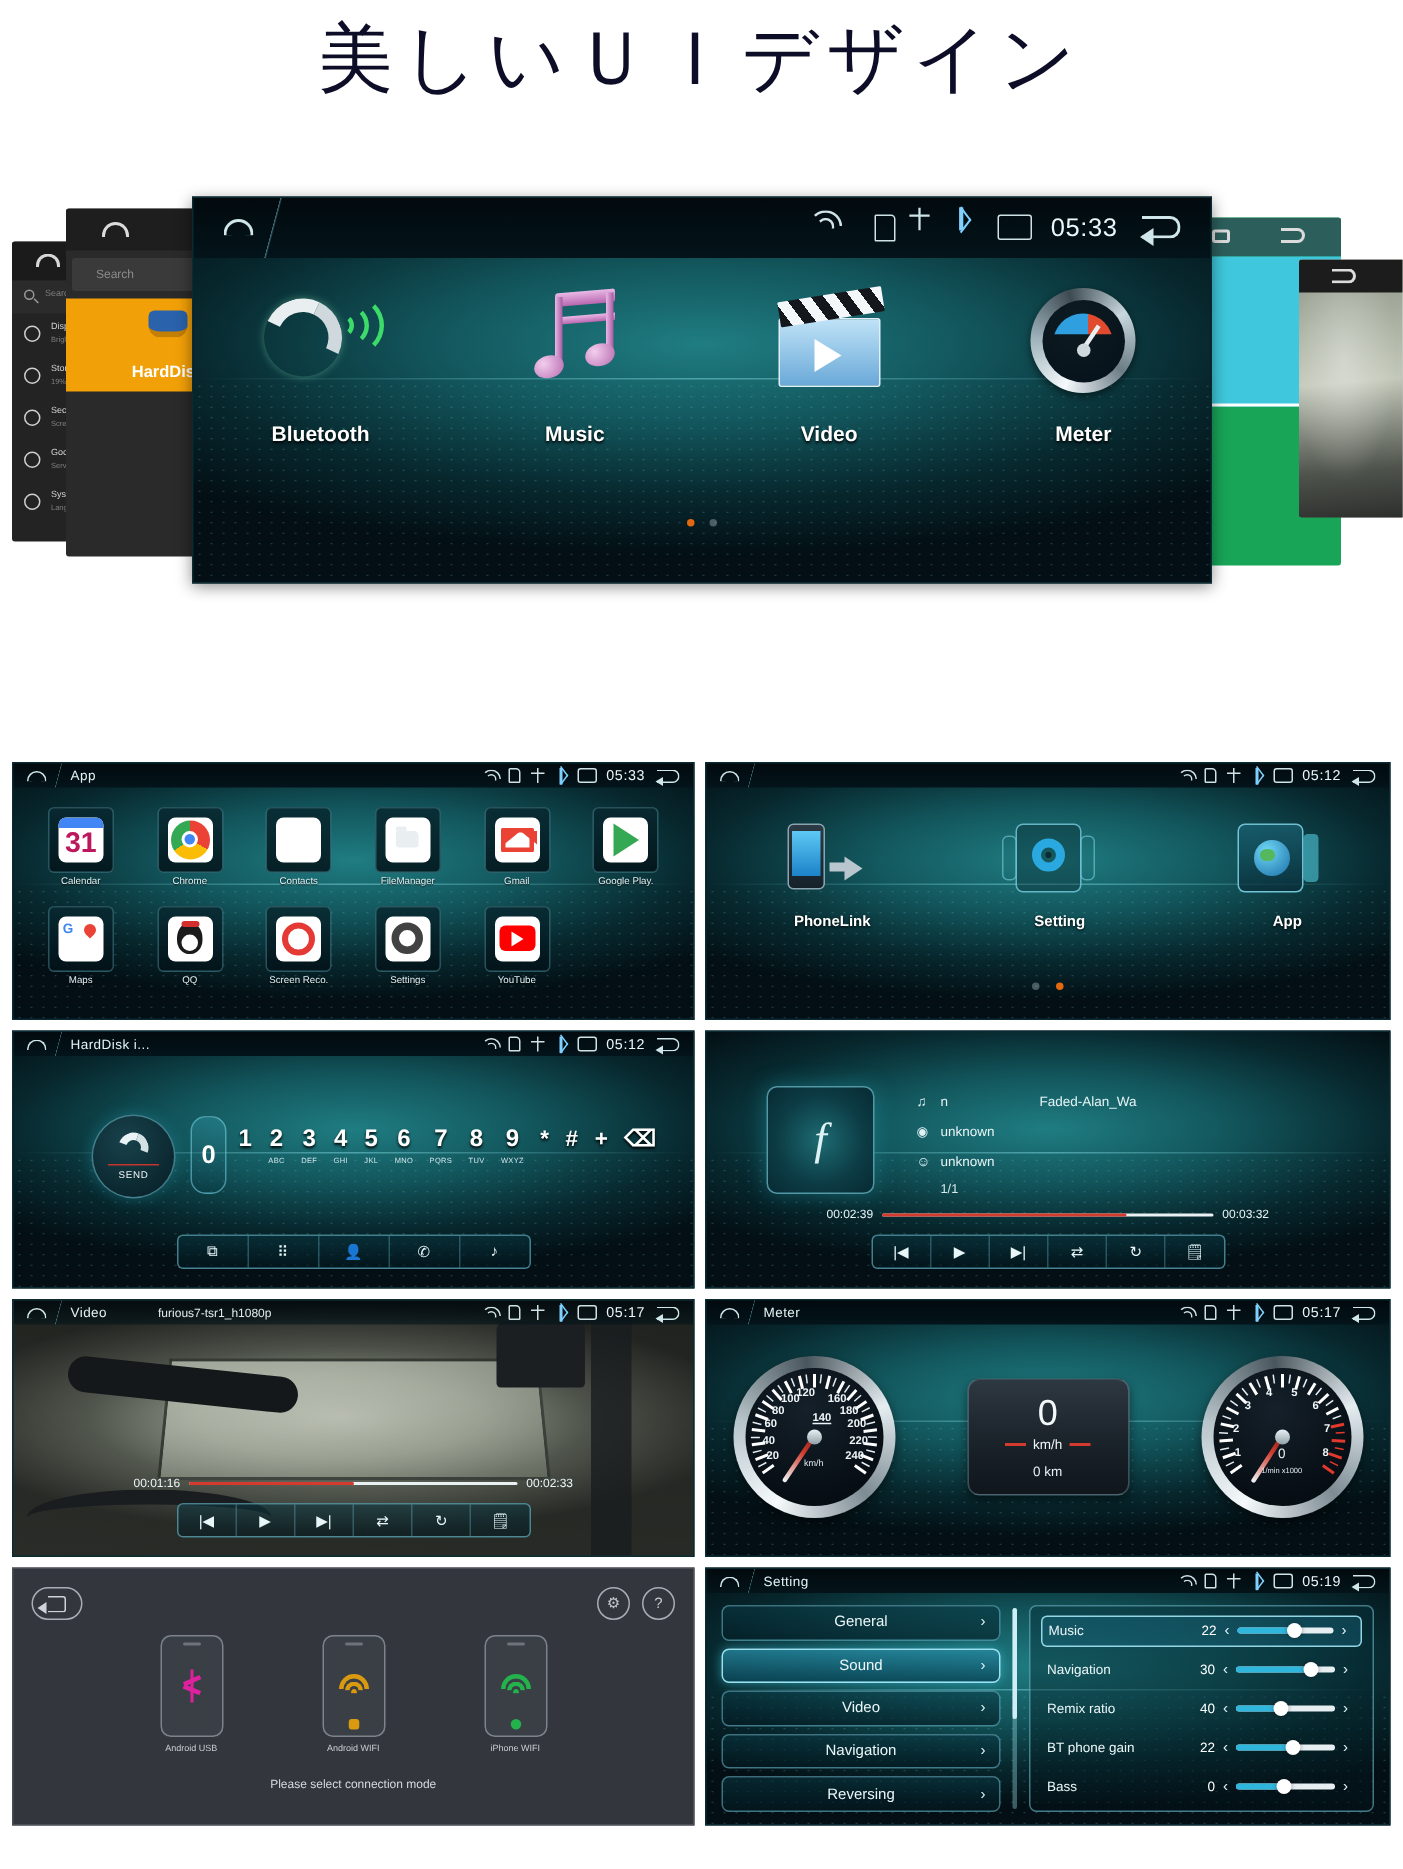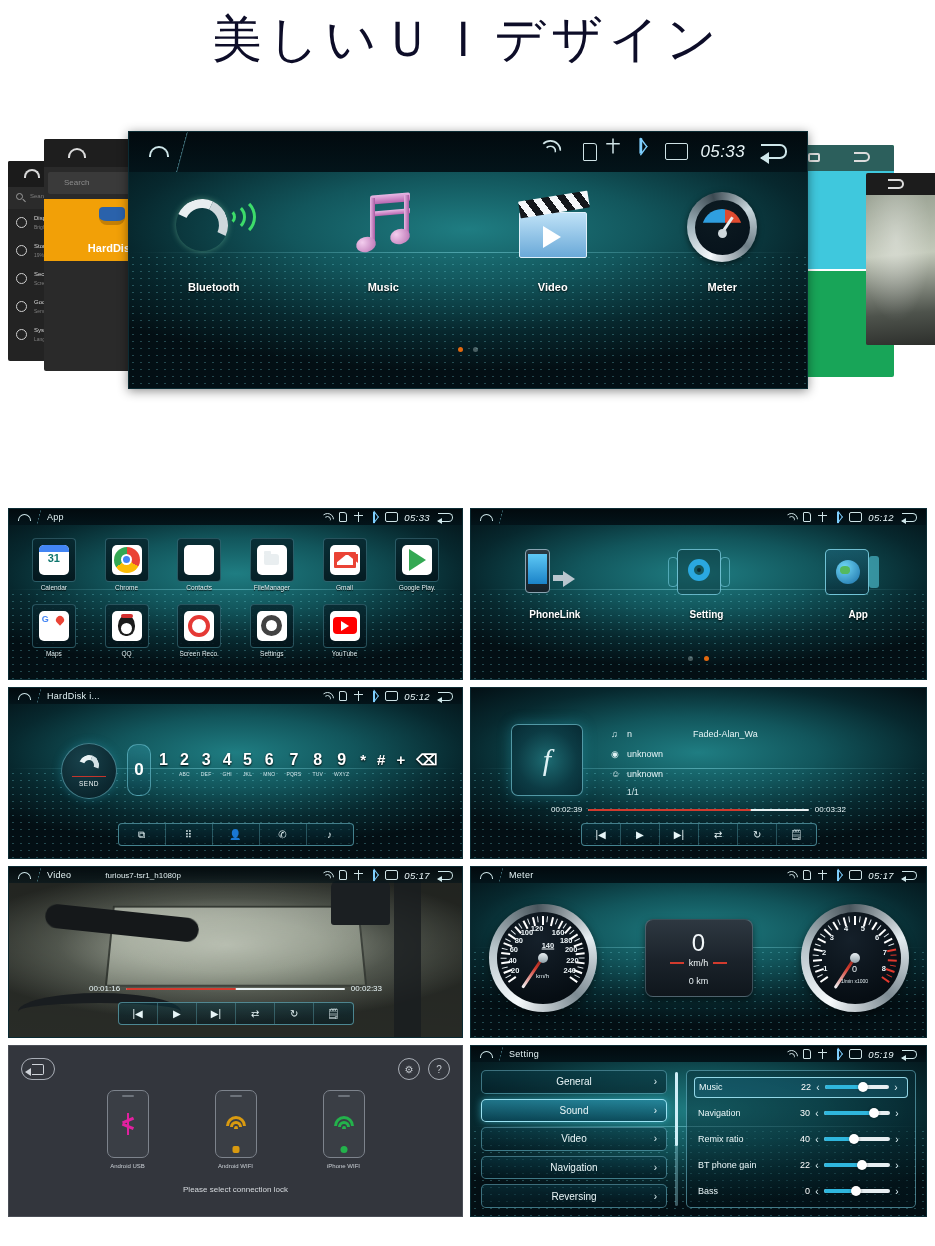--- a/index.html
+++ b/index.html
@@ -158,21 +158,21 @@
     border: 1.6px solid #cfe7ea; border-bottom: none; border-radius: 7px 7px 0 0;
   }
   .sbar .slash {
     width: 12px; height: 100%; margin-left: 2px;
     background: linear-gradient(105deg, transparent 48%, rgba(120,200,215,.55) 49%, transparent 53%);
   }
   .sbar .title { font-size: 9px; color: #e3f2f4; margin-left: 2px; letter-spacing: .3px; }
   .sbar .subtitle { font-size: 8px; color: #dfecee; margin-left: 34px; }
   .sbar .spacer { flex: 1; }
   .sbar .icons { display: flex; align-items: center; gap: 7px; margin-right: 6px; }
-  .sbar .clock { font-size: 9.5px; color: #eaf6f8; margin-right: 8px; letter-spacing: .4px; font-style: italic; }
+  .sbar .clock { font-size: 9.5px; color: #eaf6f8; margin-right: 8px; letter-spacing: .4px; }
   .sbar .backarrow {
     width: 15px; height: 9px; margin-right: 9px; position: relative;
     border: 1.7px solid #cfe7ea; border-radius: 0 7px 7px 0; border-left: none;
   }
   .sbar .backarrow:after {
     content:""; position:absolute; left:-1px; top:4px;
     border-top: 3.5px solid transparent; border-bottom: 3.5px solid transparent;
     border-right: 5px solid #cfe7ea;
   }
 
@@ -225,21 +225,21 @@
   .hero-screen .ic-usb { width: 15px; height: 18px; transform: scale(1.5); }
   .hero-screen .ic-bt  { width: 14px; height: 19px; transform: scale(1.4); }
   .hero-screen .ic-mon { width: 23px; height: 17px; }
 
   .hero-apps {
     position: absolute; left: 0; right: 0; top: 48px; height: 190px;
     display: flex; z-index: 4;
   }
   .hero-app { flex: 1; display: flex; flex-direction: column; align-items: center; justify-content: flex-start; }
   .hero-app .iconbox { height: 95px; width: 100%; display: flex; align-items: center; justify-content: center; }
-  .hero-app .lbl { font-size: 11px; color: #fff; font-weight: 600; margin-top: 6px; text-shadow: 0 1px 2px #000; }
+  .hero-app .lbl { font-size: 14px; color: #fff; font-weight: 600; margin-top: 6px; text-shadow: 0 1px 2px #000; }
 
   .dots-nav { position: absolute; left: 0; right: 0; bottom: 32px; text-align: center; z-index: 4; }
   .dots-nav span { display: inline-block; width: 5px; height: 5px; border-radius: 50%; background: rgba(200,220,220,.35); margin: 0 3px; }
   .dots-nav span.on { background: #e2690f; }
 
   
   .ico-bt-phone { position: relative; width: 84px; height: 64px; }
   .ico-bt-phone .handset {
     position: absolute; left: 4px; top: 4px; width: 52px; height: 52px;
     border: 9px solid transparent;
@@ -341,21 +341,21 @@
     border: 1px solid rgba(110,190,205,.35);
     display: flex; align-items: center; justify-content: center;
     position: relative;
   }
   .apptile .sq { width: 30px; height: 30px; border-radius: 5px; background: #fff; display:flex; align-items:center; justify-content:center; overflow:hidden; position:relative; }
   .appcell .alabel { font-size: 6.5px; color: #dff0f3; margin-top: 2px; text-shadow: 0 1px 1px #000; white-space: nowrap; }
 
   
   .g-cal { background:#fff; }
   .g-cal .top { position:absolute; left:0; top:0; width:100%; height:7px; background:#4285f4; }
-  .g-cal .num { position:absolute; left:0; top:7px; width:100%; text-align:center; font-size:11px; color:#0f766e; font-weight:700; }
+  .g-cal .num { position:absolute; left:0; top:7px; width:100%; text-align:center; font-size:19px; color:#be185d; font-weight:700; }
   .g-chrome { width:26px; height:26px; border-radius:50%; background: conic-gradient(#ea4335 0 33%, #fbbc05 33% 66%, #34a853 66% 100%); display:flex;align-items:center;justify-content:center;}
   .g-chrome .c { width:11px;height:11px;border-radius:50%;background:#4285f4;border:2px solid #fff;}
   .g-contacts { background:#2d7ff0; width:30px;height:30px;border-radius:5px; display:flex;align-items:center;justify-content:center;}
   .g-contacts .head{width:9px;height:9px;border-radius:50%;background:#fff;position:absolute;top:6px;}
   .g-contacts .body{width:16px;height:9px;border-radius:8px 8px 0 0;background:#fff;position:absolute;bottom:5px;}
   .g-folder { width:30px;height:30px;border-radius:50%;background:radial-gradient(circle at 35% 30%,#2b3238,#0d1114); display:flex;align-items:center;justify-content:center;}
   .g-folder .f{width:15px;height:11px;background:#e9eef0;border-radius:1px 3px 2px 2px;position:relative;}
   .g-folder .f:before{content:"";position:absolute;left:0;top:-3px;width:7px;height:3px;background:#e9eef0;border-radius:1px 1px 0 0;}
   .g-gmail { width:30px;height:30px;background:#fff;display:flex;align-items:center;justify-content:center;}
   .g-gmail .m{width:22px;height:16px;border:3px solid #ea4335;border-radius:1px;position:relative;background:#fff;}
@@ -1308,21 +1308,21 @@
             <div class="wifiglyph">
               <i class="a1" style="border-color:#23b24b"></i>
                 <i class="a2" style="border-color:#23b24b"></i>
                 <i class="a3" style="border-color:#23b24b"></i>
             </div>
             <div class="hmb" style="background:#23b24b;border-radius:50%;"></div>
           </div>
           <div class="ml">iPhone WIFI</div>
         </div>
       </div>
-      <div class="pl-hint">Please select connection lock</div>
+      <div class="pl-hint">Please select connection mode</div>
     </div>
   </div>
 
   <div class="cell">
     <div class="screen">
       <div class="dots"></div>
       <div class="horizon"></div>
       <div class="sbar">
         <div class="home"></div>
         <div class="slash"></div>

